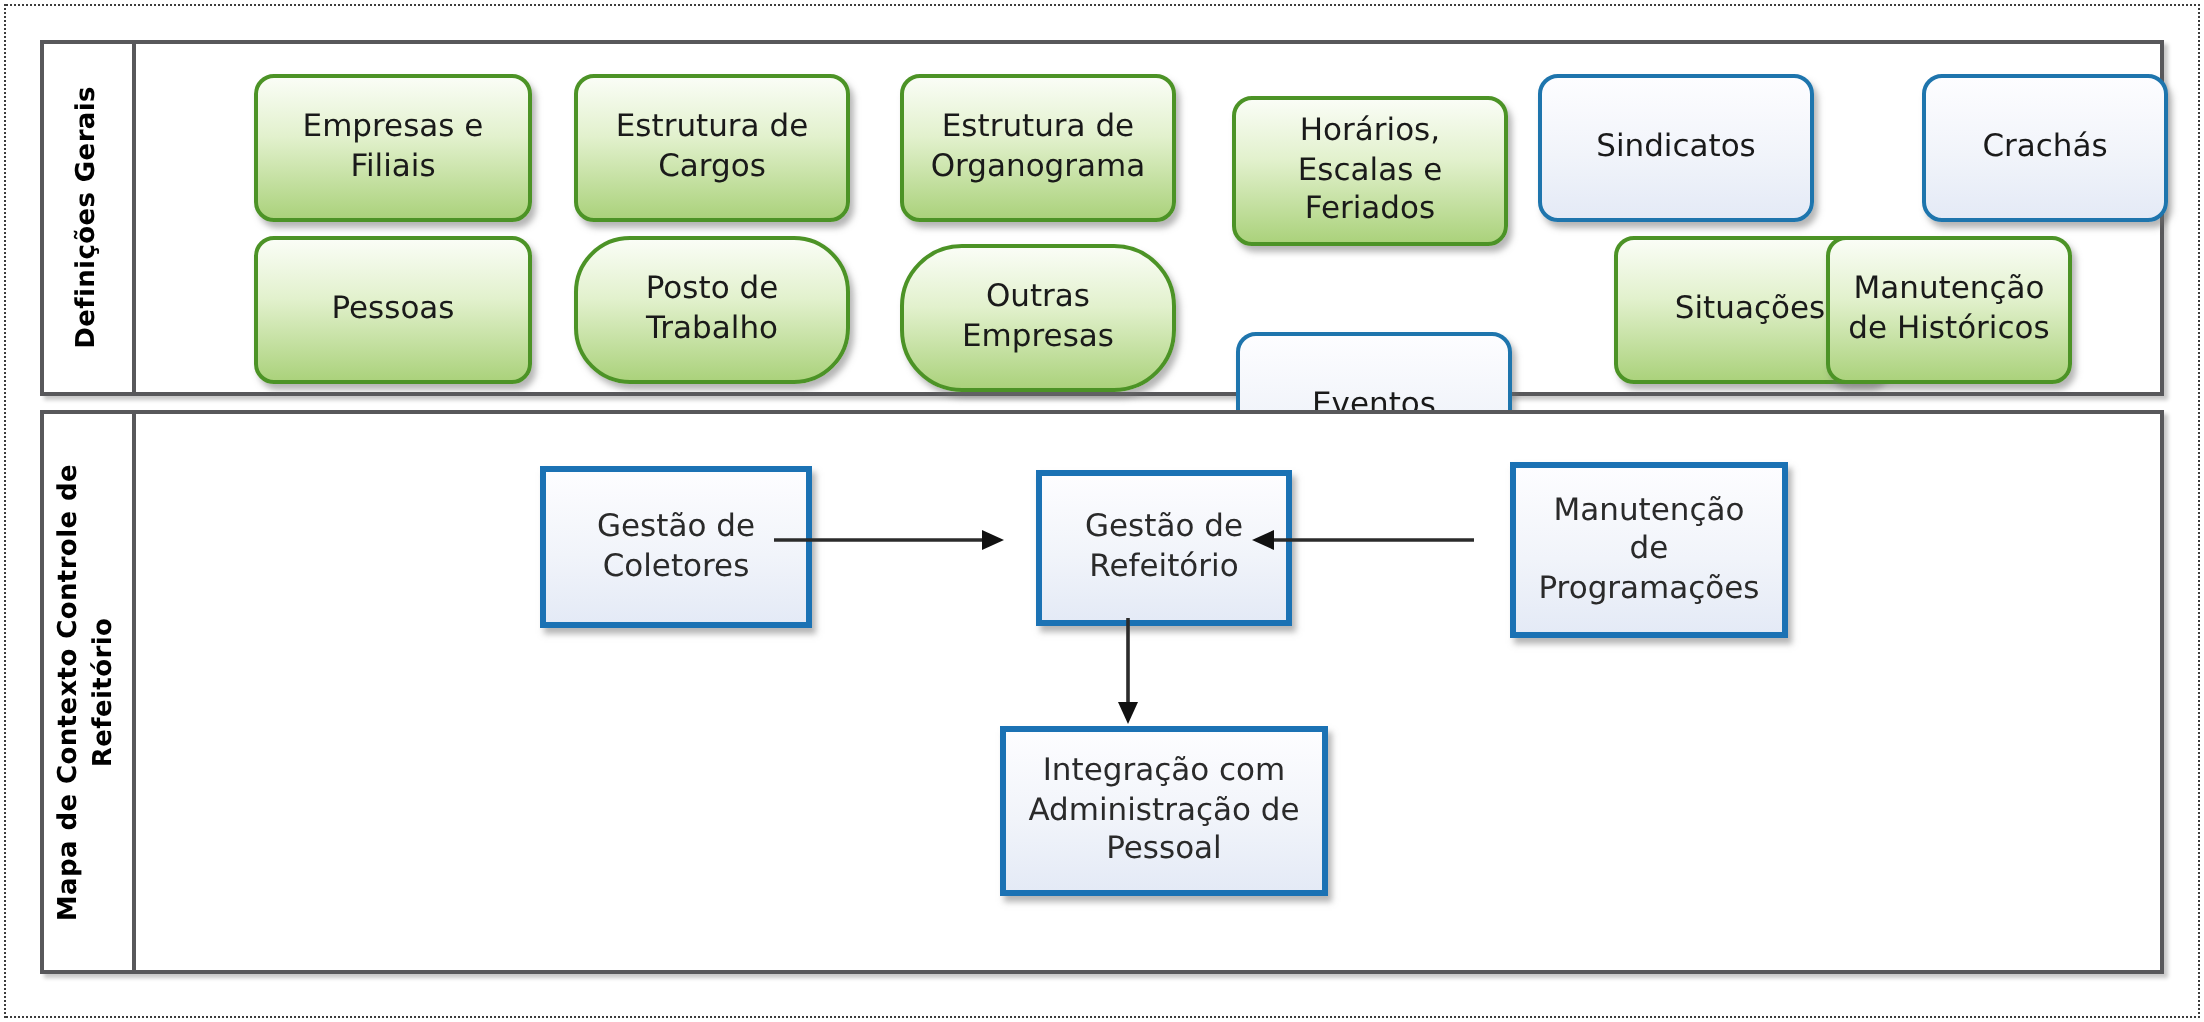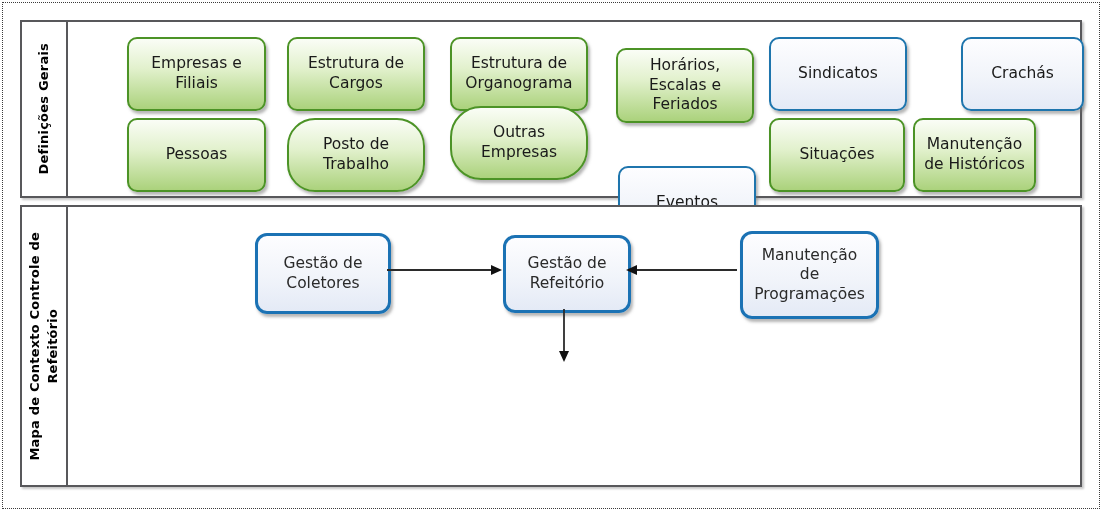--- a/index.html
+++ b/index.html
@@ -53,23 +53,24 @@
   .n-green{
     border:2px solid #4c9326;
     background:linear-gradient(180deg,#fafdf6 0%,#e2f1cd 42%,#abd27c 100%);
   }
   .n-blue{
     border:2px solid #1e75ad;
     background:linear-gradient(180deg,#fdfdff 0%,#f1f4fa 55%,#e4eaf6 100%);
   }
   .lane-mapa .node{
     border-width:3px;
-    border-radius:12px;
+    border-radius:0;
     border-color:#1b72b4;
     color:#2a2a2a;
+    margin-left:15px;
   }
   .arrows{
     position:absolute;left:0;top:0;width:1102px;height:511px;
     pointer-events:none;
   }
 </style>
 </head>
 <body>
 
 <div class="page">
@@ -103,28 +104,28 @@
       <span>Crachás</span>
     </div>
 
     <div class="node n-green" style="left:105px;top:96px;width:135px;height:70px;">
       <span>Pessoas</span>
     </div>
     <div class="node n-green" style="left:265px;top:96px;width:134px;height:70px;border-radius:28px;">
       <span>Posto de
 Trabalho</span>
     </div>
-    <div class="node n-green" style="left:428px;top:84px;width:134px;height:70px;border-radius:31px;">
+    <div class="node n-green" style="left:428px;top:100px;width:134px;height:70px;border-radius:31px;">
       <span>Outras
 Empresas</span>
     </div>
     <div class="node n-blue" style="left:596px;top:96px;width:134px;height:70px;margin-top:48px;">
       <span>Eventos</span>
     </div>
-    <div class="node n-green" style="left:747px;top:96px;width:132px;height:70px;">
+    <div class="node n-green" style="left:785px;top:96px;width:132px;height:70px;">
       <span>Situações</span>
     </div>
     <div class="node n-green" style="left:891px;top:96px;width:119px;height:70px;">
       <span>Manutenção
 de Históricos</span>
     </div>
   </div>
 
   <div class="lane lane-mapa">
     <div class="lane-label">
@@ -138,20 +139,25 @@
     </div>
     <div class="node n-blue" style="left:481px;top:28px;width:122px;height:72px;">
       <span>Gestão de
 Refeitório</span>
     </div>
     <div class="node n-blue" style="left:718px;top:24px;width:133px;height:82px;">
       <span>Manutenção
 de
 Programações</span>
     </div>
+    <div class="node n-blue" style="left:463px;top:156px;width:158px;height:79px;">
+      <span>Integração com
+Administração de
+Pessoal</span>
+    </div>
   </div>
 
   <svg class="arrows" viewBox="0 0 1102 511">
     <g>
       <line x1="387" y1="270" x2="492" y2="270" stroke="#2b2b2b" stroke-width="1.8"></line>
       <polygon points="502,270 491,265 491,275" fill="#111"></polygon>
     </g>
     <g>
       <line x1="737" y1="270" x2="637" y2="270" stroke="#2b2b2b" stroke-width="1.8"></line>
       <polygon points="626,270 637,265 637,275" fill="#111"></polygon>

